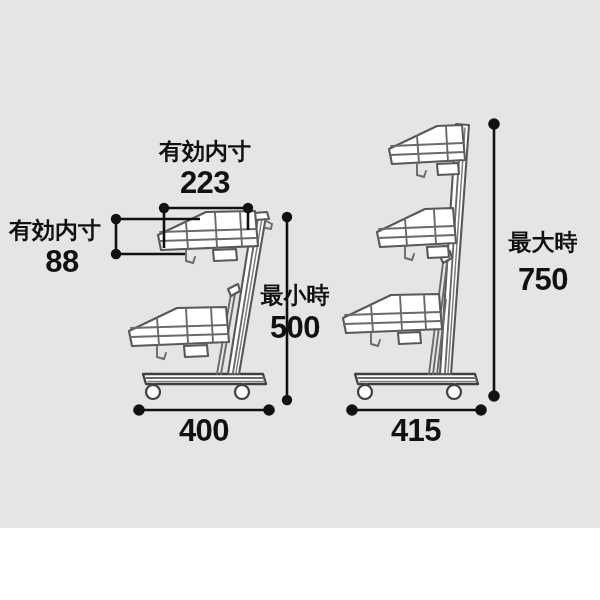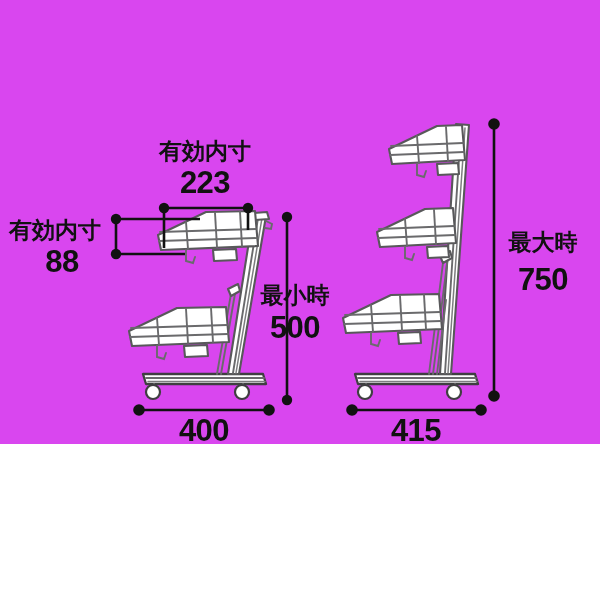--- a/index.html
+++ b/index.html
@@ -3,22 +3,22 @@
 <meta charset="utf-8">
 <style>
   html, body {
     margin: 0;
     padding: 0;
     background: #ffffff;
   }
   #page {
     position: relative;
     width: 600px;
-    height: 444px;
-    background: #d946ef;
+    height: 528px;
+    background: #e5e5e5;
     overflow: hidden;
     font-family: "Liberation Sans", "DejaVu Sans", sans-serif;
     text-align: center;
   }
   #drawing-svg {
     position: absolute;
     left: 0;
     top: 0;
     width: 600px;
     height: 600px;

